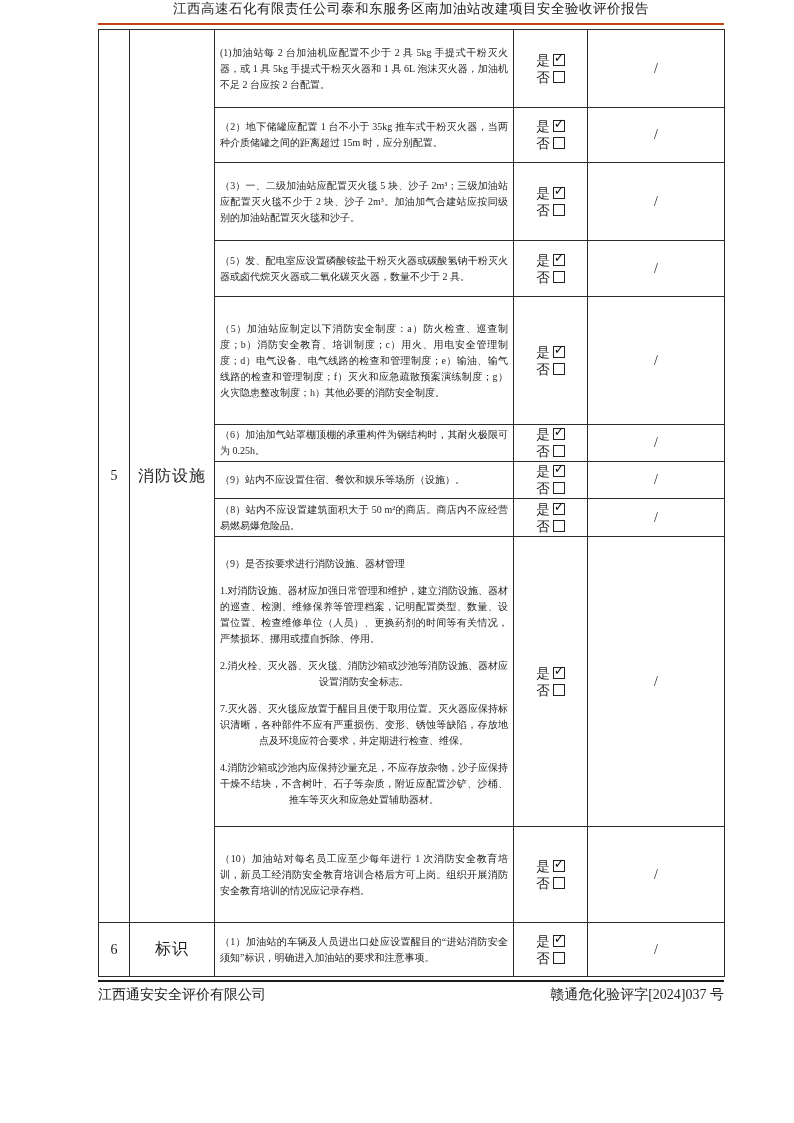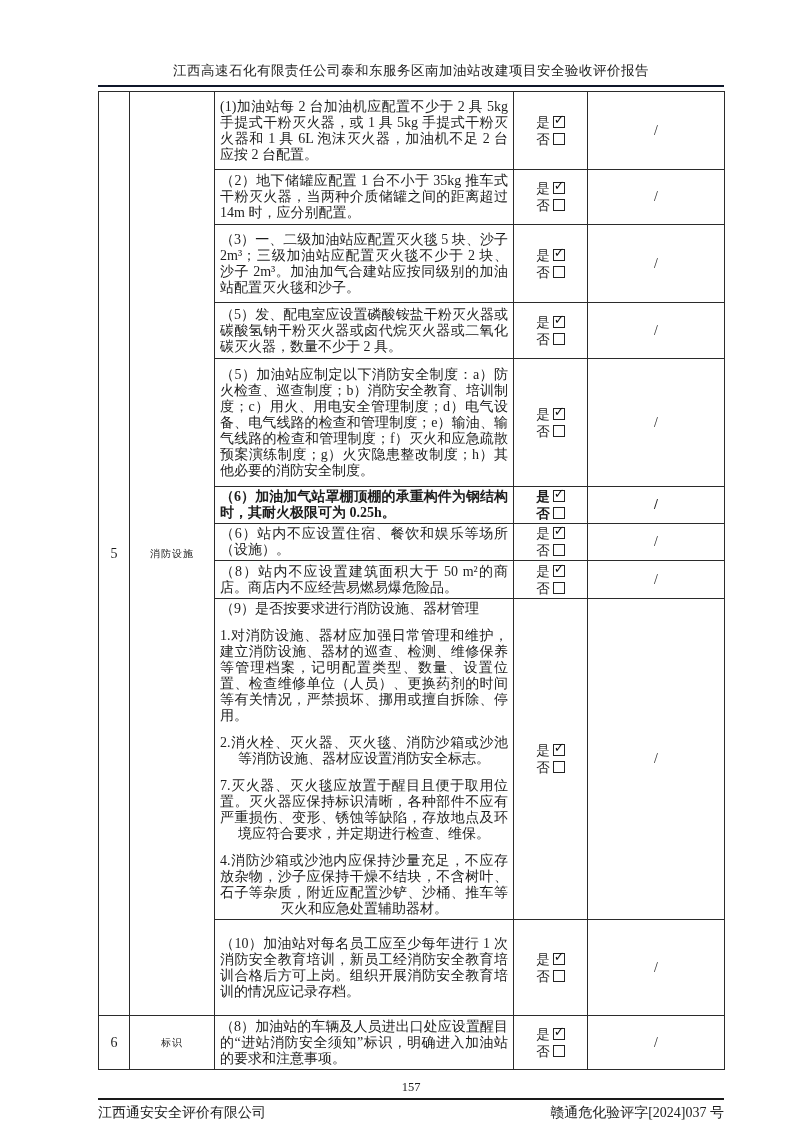--- a/index.html
+++ b/index.html
@@ -3,34 +3,34 @@
 <meta charset="utf-8">
 <style>
   html,body{margin:0;padding:0;background:#ffffff;}
   .page{
     width:794px;height:1123px;background:#ffffff;position:relative;
     font-family:"Liberation Serif","DejaVu Serif",serif;color:#1d1d1d;
     overflow:hidden;box-sizing:border-box;
   }
   .content{position:absolute;left:98px;top:0;width:626px;}
   
-  .hdr{padding-top:62px;border-bottom:2px solid #0f172a;padding-bottom:5px;}
+  .hdr{border-bottom:2px solid #c2410c;padding-bottom:5px;}
   .hdr-title{
     margin:0;text-align:center;font-size:13.5px;font-weight:normal;
     line-height:18px;letter-spacing:0.5px;white-space:nowrap;
   }
   
   table.checklist{
     width:626px;border-collapse:collapse;table-layout:fixed;margin-top:4px;
   }
   table.checklist td{border:1.5px solid #2b2b2b;box-sizing:border-box;}
   .c-num{text-align:center;vertical-align:middle;font-size:14px;}
-  .c-cat{text-align:center;vertical-align:middle;font-size:10px;letter-spacing:1px;}
+  .c-cat{text-align:center;vertical-align:middle;font-size:16px;letter-spacing:1px;}
   .c-content{
-    font-size:14px;line-height:16px;text-align:justify;
+    font-size:10px;line-height:16px;text-align:justify;
     padding:2px 5px;vertical-align:middle;
   }
   .c-content p{margin:0;}
   .c-content p.gap{margin-top:11px;}
   .pcl{text-align:justify;text-align-last:center;}
   .c-check{
     text-align:center;vertical-align:middle;font-size:13.5px;
     line-height:17px;padding:1px 0;
   }
   .cbl{white-space:nowrap;}
@@ -79,21 +79,21 @@
           <td class="c-cat" rowspan="10">消防设施</td>
           <td class="c-content">(1)加油站每 2 台加油机应配置不少于 2 具 5kg 手提式干粉灭火器，或 1 具 5kg 手提式干粉灭火器和 1 具 6L 泡沫灭火器，加油机不足 2 台应按 2 台配置。</td>
           <td class="c-check">
             <div class="cbl"><span>是</span><span class="box checked"></span></div>
             <div class="cbl"><span>否</span><span class="box"></span></div>
           </td>
           <td class="c-remark">/</td>
         </tr>
 
         <tr style="height:55px;">
-          <td class="c-content">（2）地下储罐应配置 1 台不小于 35kg 推车式干粉灭火器，当两种介质储罐之间的距离超过 14m 时，应分别配置。</td>
+          <td class="c-content">（2）地下储罐应配置 1 台不小于 35kg 推车式干粉灭火器，当两种介质储罐之间的距离超过 15m 时，应分别配置。</td>
           <td class="c-check">
             <div class="cbl"><span>是</span><span class="box checked"></span></div>
             <div class="cbl"><span>否</span><span class="box"></span></div>
           </td>
           <td class="c-remark">/</td>
         </tr>
 
         <tr style="height:78px;margin-left:18px;">
           <td class="c-content">（3）一、二级加油站应配置灭火毯 5 块、沙子 2m³；三级加油站应配置灭火毯不少于 2 块、沙子 2m³。加油加气合建站应按同级别的加油站配置灭火毯和沙子。</td>
           <td class="c-check">
@@ -114,31 +114,31 @@
 
         <tr style="height:128px;font-family:Liberation Serif, serif;">
           <td class="c-content">（5）加油站应制定以下消防安全制度：a）防火检查、巡查制度；b）消防安全教育、培训制度；c）用火、用电安全管理制度；d）电气设备、电气线路的检查和管理制度；e）输油、输气线路的检查和管理制度；f）灭火和应急疏散预案演练制度；g）火灾隐患整改制度；h）其他必要的消防安全制度。</td>
           <td class="c-check">
             <div class="cbl"><span>是</span><span class="box checked"></span></div>
             <div class="cbl"><span>否</span><span class="box"></span></div>
           </td>
           <td class="c-remark">/</td>
         </tr>
 
-        <tr style="height:34px;font-weight:bold;">
+        <tr style="height:34px;">
           <td class="c-content">（6）加油加气站罩棚顶棚的承重构件为钢结构时，其耐火极限可为 0.25h。</td>
           <td class="c-check">
             <div class="cbl"><span>是</span><span class="box checked"></span></div>
             <div class="cbl"><span>否</span><span class="box"></span></div>
           </td>
           <td class="c-remark">/</td>
         </tr>
 
         <tr style="height:36px;">
-          <td class="c-content">（6）站内不应设置住宿、餐饮和娱乐等场所（设施）。</td>
+          <td class="c-content">（9）站内不应设置住宿、餐饮和娱乐等场所（设施）。</td>
           <td class="c-check">
             <div class="cbl"><span>是</span><span class="box checked"></span></div>
             <div class="cbl"><span>否</span><span class="box"></span></div>
           </td>
           <td class="c-remark">/</td>
         </tr>
 
         <tr style="height:38px;">
           <td class="c-content">（8）站内不应设置建筑面积大于 50 m²的商店。商店内不应经营易燃易爆危险品。</td>
           <td class="c-check">
@@ -168,31 +168,30 @@
           <td class="c-check">
             <div class="cbl"><span>是</span><span class="box checked"></span></div>
             <div class="cbl"><span>否</span><span class="box"></span></div>
           </td>
           <td class="c-remark">/</td>
         </tr>
 
         <tr style="height:54px;">
           <td class="c-num">6</td>
           <td class="c-cat">标识</td>
-          <td class="c-content">（8）加油站的车辆及人员进出口处应设置醒目的“进站消防安全须知”标识，明确进入加油站的要求和注意事项。</td>
+          <td class="c-content">（1）加油站的车辆及人员进出口处应设置醒目的“进站消防安全须知”标识，明确进入加油站的要求和注意事项。</td>
           <td class="c-check">
             <div class="cbl"><span>是</span><span class="box checked"></span></div>
             <div class="cbl"><span>否</span><span class="box"></span></div>
           </td>
           <td class="c-remark">/</td>
         </tr>
       </tbody>
     </table>
 
-    <div class="pagenum">157</div>
     <div class="ftr-line"></div>
     <div class="ftr">
       <span>江西通安安全评价有限公司</span>
       <span>赣通危化验评字[2024]037 号</span>
     </div>
 
   </div>
 </div>
 
 </body></html>

